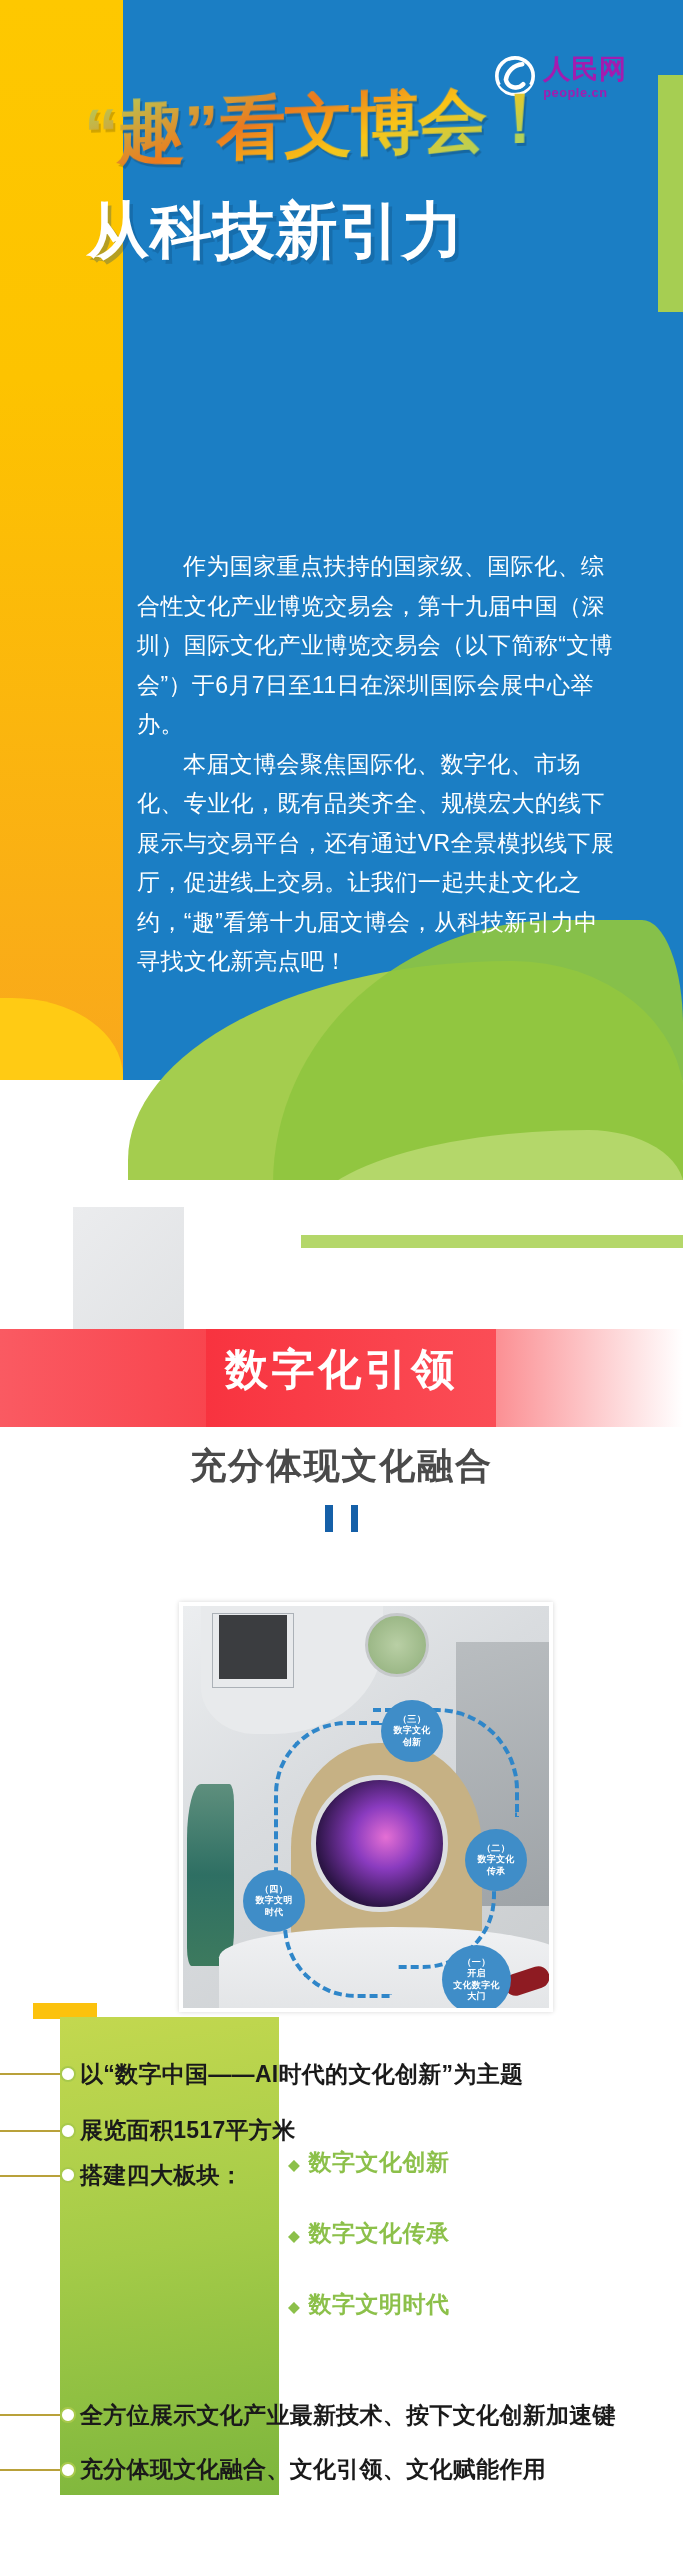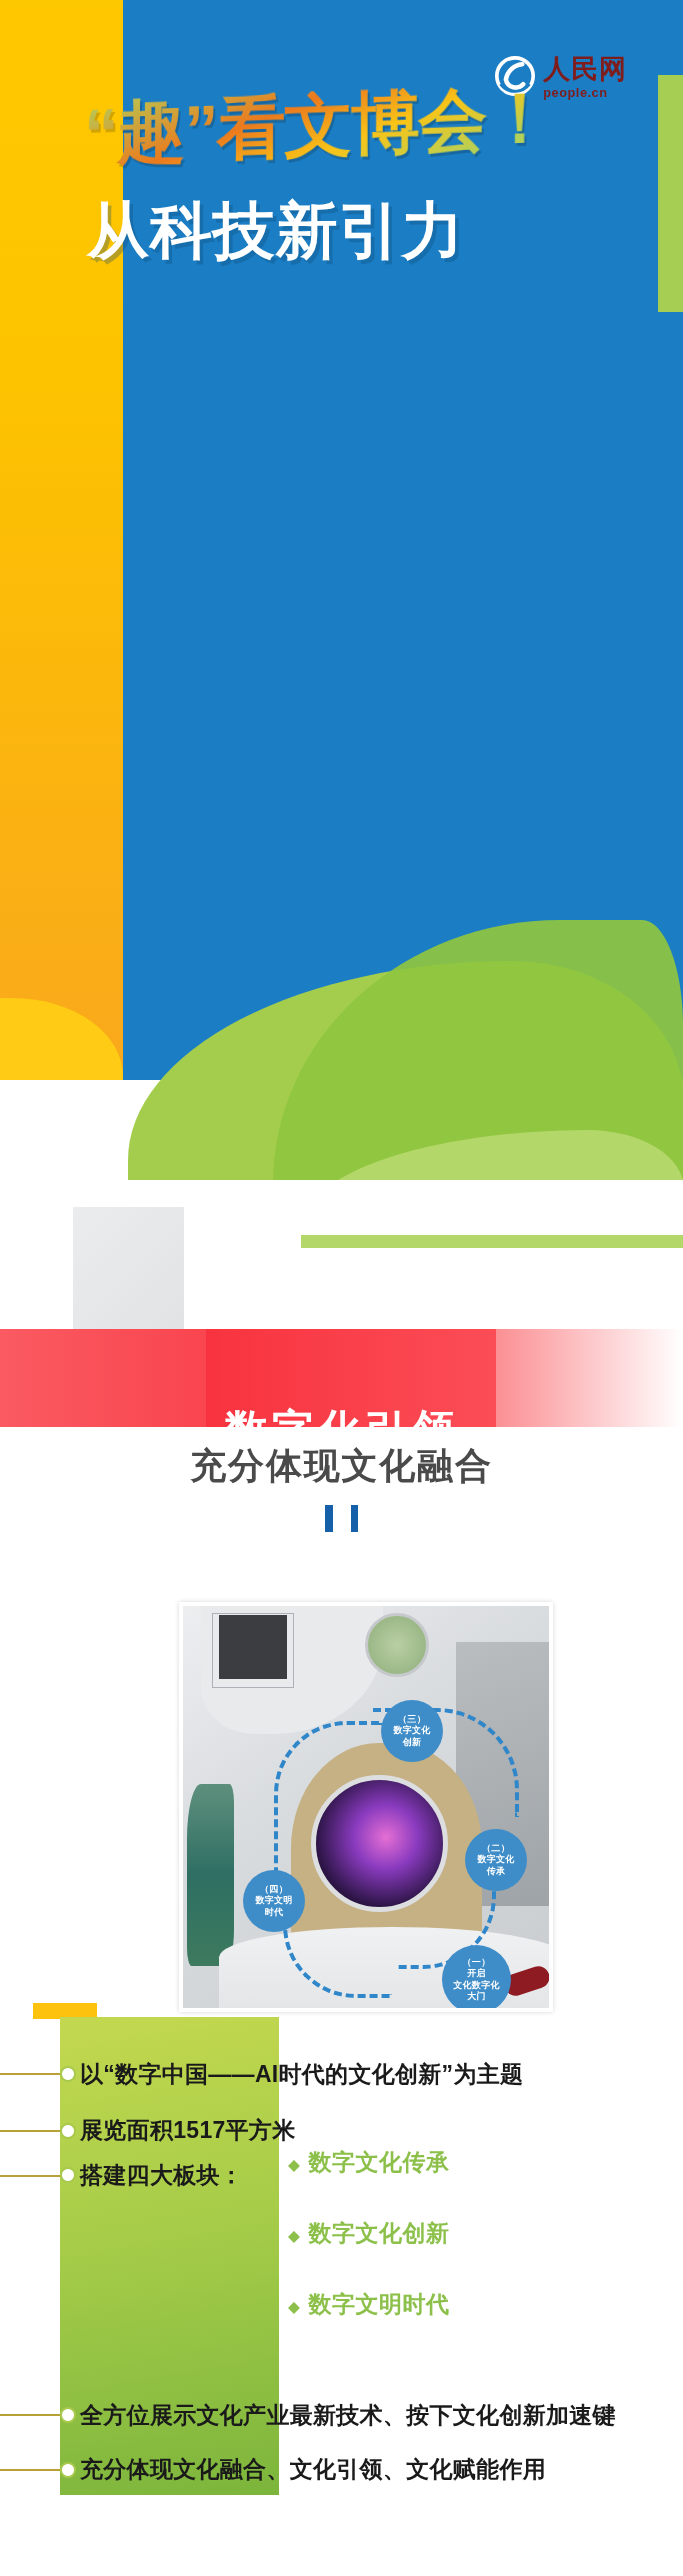--- a/index.html
+++ b/index.html
@@ -43,21 +43,21 @@
   }
   .hero-mask-white {
     position:absolute; left:0; top:1080px; width:123px; height:100px; background:#fff;
   }
   .hero-mask-bottom {
     position:absolute; left:0; top:1180px; width:683px; height:55px; background:#fff;
   }
 
   .logo {
     position:absolute; right:56px; top:56px;
-    display:flex; align-items:flex-start; gap:8.2px; color:#7f1d1d;
+    display:flex; align-items:flex-start; gap:8.2px; color:#a21caf;
   }
   .logo-mark { width:40px; height:40px; position:relative; flex:none; }
   .logo-text-wrap { display:flex; flex-direction:column; line-height:1; }
   .logo-cn { font-size:27px; font-weight:bold; letter-spacing:0.9px; }
   .logo-en { font-size:12.8px; font-weight:bold; letter-spacing:0.5px; margin-top:3.6px; }
 
   .title-fun {
     position:absolute; left:84px; top:91px;
     font-size:69px; font-weight:900; line-height:1;
     letter-spacing:-1.8px; white-space:nowrap;
@@ -86,21 +86,21 @@
   
   .red-band {
     position:absolute; left:0; top:1329px; width:683px; height:98px;
     background:linear-gradient(90deg,#fa5a62 0%,#f83a44 46%,#fb8d91 72%,#ffffff 100%);
   }
   .red-band-dark {
     position:absolute; left:206px; top:1329px; width:290px; height:98px;
     background:linear-gradient(90deg,#f8333f 0%,#fb4d56 100%);
   }
   .red-band-title {
-    position:absolute; left:0; top:1402px; width:683px; text-align:center;
+    position:absolute; left:0; top:1341px; width:683px; text-align:center;
     color:#fff; font-size:43px; font-weight:900; letter-spacing:3.6px;
   }
   .sub-dark {
     position:absolute; left:0; top:1442px; width:683px; text-align:center;
     color:#4a4a4a; font-size:36px; font-weight:900; letter-spacing:1.8px;
   }
   .blue-heading {
     position:absolute; left:0; top:1502px; width:683px; text-align:center;
     color:#1560a8; font-size:29px; font-weight:900; letter-spacing:0.9px;
     white-space:nowrap;
@@ -206,20 +206,24 @@
       <span class="logo-en">people.cn</span>
     </span>
   </div>
 
   <div class="title-fun">“趣”看文博会！</div>
 
   <div class="title-main">
     <div>从科技新引力</div>
   </div>
 
+  <div class="hero-body">
+    <p>作为国家重点扶持的国家级、国际化、综合性文化产业博览交易会，第十九届中国（深圳）国际文化产业博览交易会（以下简称“文博会”）于6月7日至11日在深圳国际会展中心举办。</p>
+    <p>本届文博会聚焦国际化、数字化、市场化、专业化，既有品类齐全、规模宏大的线下展示与交易平台，还有通过VR全景模拟线下展厅，促进线上交易。让我们一起共赴文化之约，“趣”看第十九届文博会，从科技新引力中寻找文化新亮点吧！</p>
+  </div>
 </div>
 
 <div class="gray-square"></div>
 
 <div class="red-band"></div>
 <div class="red-band-dark"></div>
 <div class="red-band-title">数字化引领</div>
 <div class="sub-dark">充分体现文化融合</div>
 
 <div class="blue-heading">
@@ -301,22 +305,22 @@
 
   <div class="b-row">
     <div class="b-line" style="top:452px;"></div>
     <div class="b-dot" style="top:445px;"></div>
     <div class="b-text" style="top:437px;">充分体现文化融合、文化引领、文化赋能作用</div>
   </div>
 </div>
 
 <div class="sub-bullets">
   <div class="sb">
+    <span class="dia">◆</span><span>数字文化创新</span>
+  </div>
+  <div class="sb">
     <span class="dia">◆</span><span>数字文化传承</span>
-  </div>
-  <div class="sb">
-    <span class="dia">◆</span><span>数字文化创新</span>
   </div>
   <div class="sb">
     <span class="dia">◆</span><span>数字文明时代</span>
   </div>
 </div>
 
 
 </body></html>

